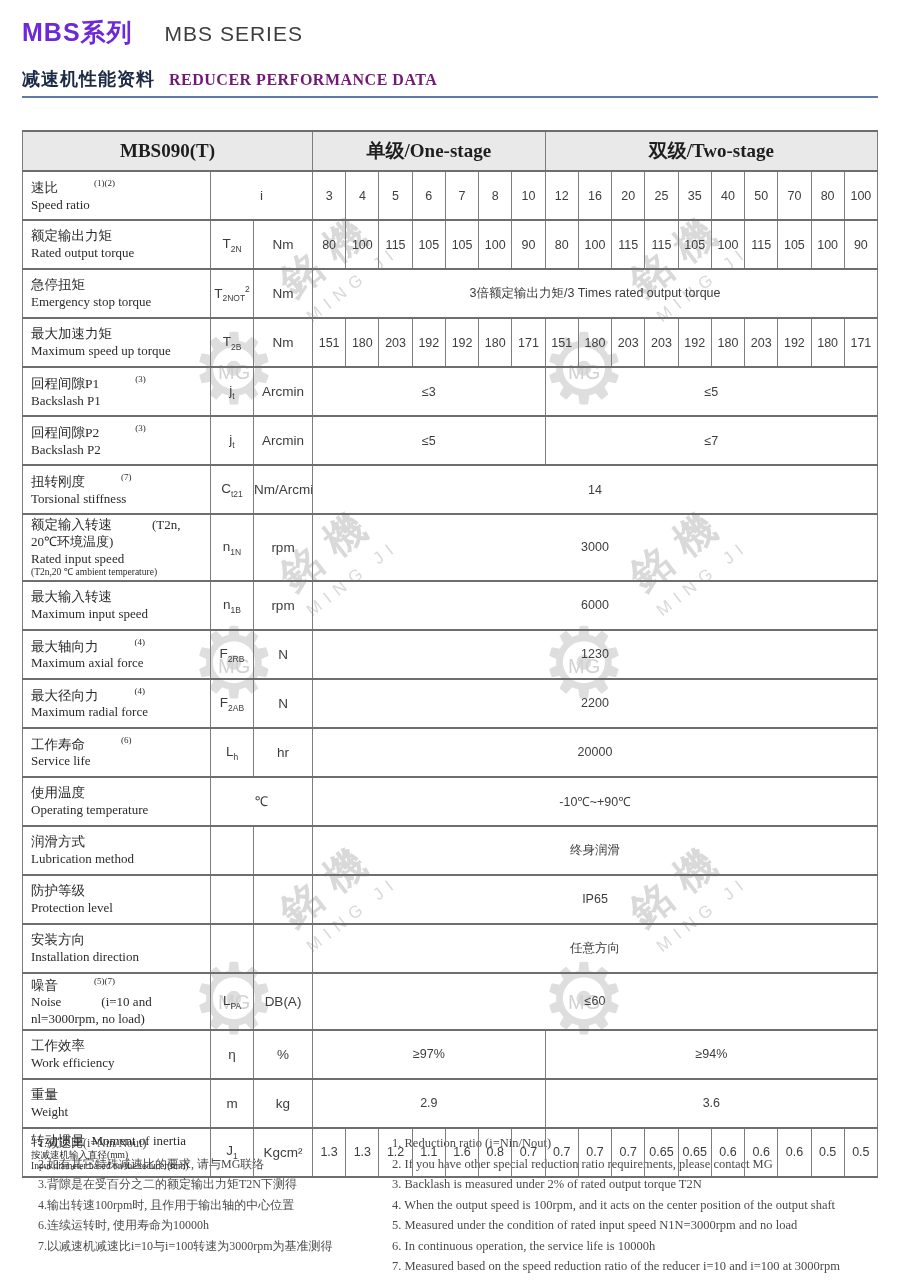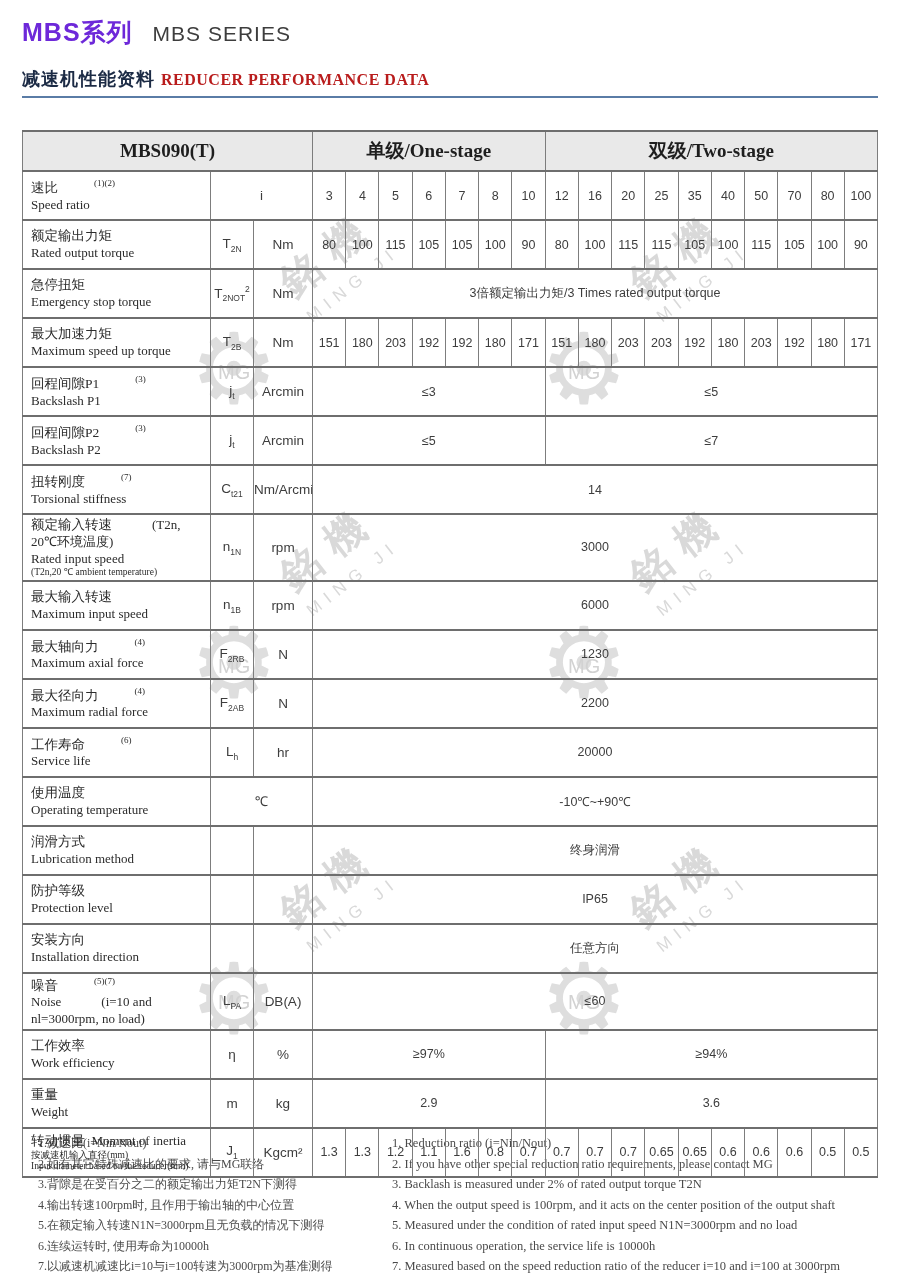--- a/index.html
+++ b/index.html
@@ -1,24 +1,24 @@
 <!DOCTYPE html>
 <html><head>
 <meta charset="utf-8">
 <style>
   html,body{margin:0;padding:0;background:#fff;}
   #page{position:relative;width:900px;height:1288px;background:#ffffff;overflow:hidden;
         font-family:"Liberation Serif", serif;color:#2e2e2e;}
   
   #titlebar{position:absolute;left:22px;top:16px;white-space:nowrap;}
   .title-zh{font-family:"Liberation Sans",sans-serif;font-weight:bold;font-size:25px;color:#6d28d9;letter-spacing:1px;}
-  .title-en{font-family:"Liberation Sans",sans-serif;font-size:21px;color:#3d3d3d;margin-left:20px;letter-spacing:1px;}
+  .title-en{font-family:"Liberation Sans",sans-serif;font-size:21px;color:#3d3d3d;margin-left:32px;letter-spacing:1px;}
   #subtitlebar{position:absolute;left:22px;top:67px;white-space:nowrap;}
   .sub-zh{font-size:18px;font-weight:bold;color:#1c2b45;letter-spacing:1px;}
-  .sub-en{font-size:16px;font-weight:bold;color:#b91c1c;margin-left:6px;letter-spacing:.5px;}
+  .sub-en{font-size:16px;font-weight:bold;color:#701a75;margin-left:14px;letter-spacing:.5px;}
   #rule{position:absolute;left:22px;top:96px;width:856px;height:2px;background:#5a7ca6;}
   
   .wm{position:absolute;width:250px;height:160px;z-index:0;pointer-events:none;}
   .wm .gear{position:absolute;left:0;bottom:0;font-family:"DejaVu Sans",sans-serif;font-size:98px;line-height:1;color:#dedede;}
   .wm .mg{position:absolute;left:28px;bottom:34px;font-family:"Liberation Sans",sans-serif;font-weight:normal;font-size:20px;color:#d2d2d2;}
   .wm .txt{position:absolute;left:78px;top:8px;transform:rotate(-38deg);transform-origin:left top;color:#d9d9d9;}
   .wm .txt .zh{font-size:40px;letter-spacing:16px;font-weight:bold;white-space:nowrap;}
   .wm .txt .en{font-family:"Liberation Sans",sans-serif;font-size:17px;letter-spacing:7px;white-space:nowrap;margin-top:2px;}
   
   #tablewrap{position:absolute;left:22px;top:130px;width:856px;z-index:1;}
@@ -370,21 +370,20 @@
           </tr>
         </tbody>
     </table>
   </div>
 
   <div id="notes-zh">
       <div class="note-line">1.减速比(i=Nin/Nout)</div>
       <div class="note-line">2.如有其它特殊减速比的要求, 请与MG联络</div>
       <div class="note-line">3.背隙是在受百分之二的额定输出力矩T2N下测得</div>
       <div class="note-line">4.输出转速100rpm时, 且作用于输出轴的中心位置</div>
-      <div class="note-line">5.在额定输入转速N1N=3000rpm且无负载的情况下测得</div>
       <div class="note-line">6.连续运转时, 使用寿命为10000h</div>
       <div class="note-line">7.以减速机减速比i=10与i=100转速为3000rpm为基准测得</div>
     </div>
   <div id="notes-en">
       <div class="note-line">1. Reduction ratio (i=Nin/Nout)</div>
       <div class="note-line">2. If you have other special reduction ratio requirements, please contact MG</div>
       <div class="note-line">3. Backlash is measured under 2% of rated output torque T2N</div>
       <div class="note-line">4. When the output speed is 100rpm, and it acts on the center position of the output shaft</div>
       <div class="note-line">5. Measured under the condition of rated input speed N1N=3000rpm and no load</div>
       <div class="note-line">6. In continuous operation, the service life is 10000h</div>

